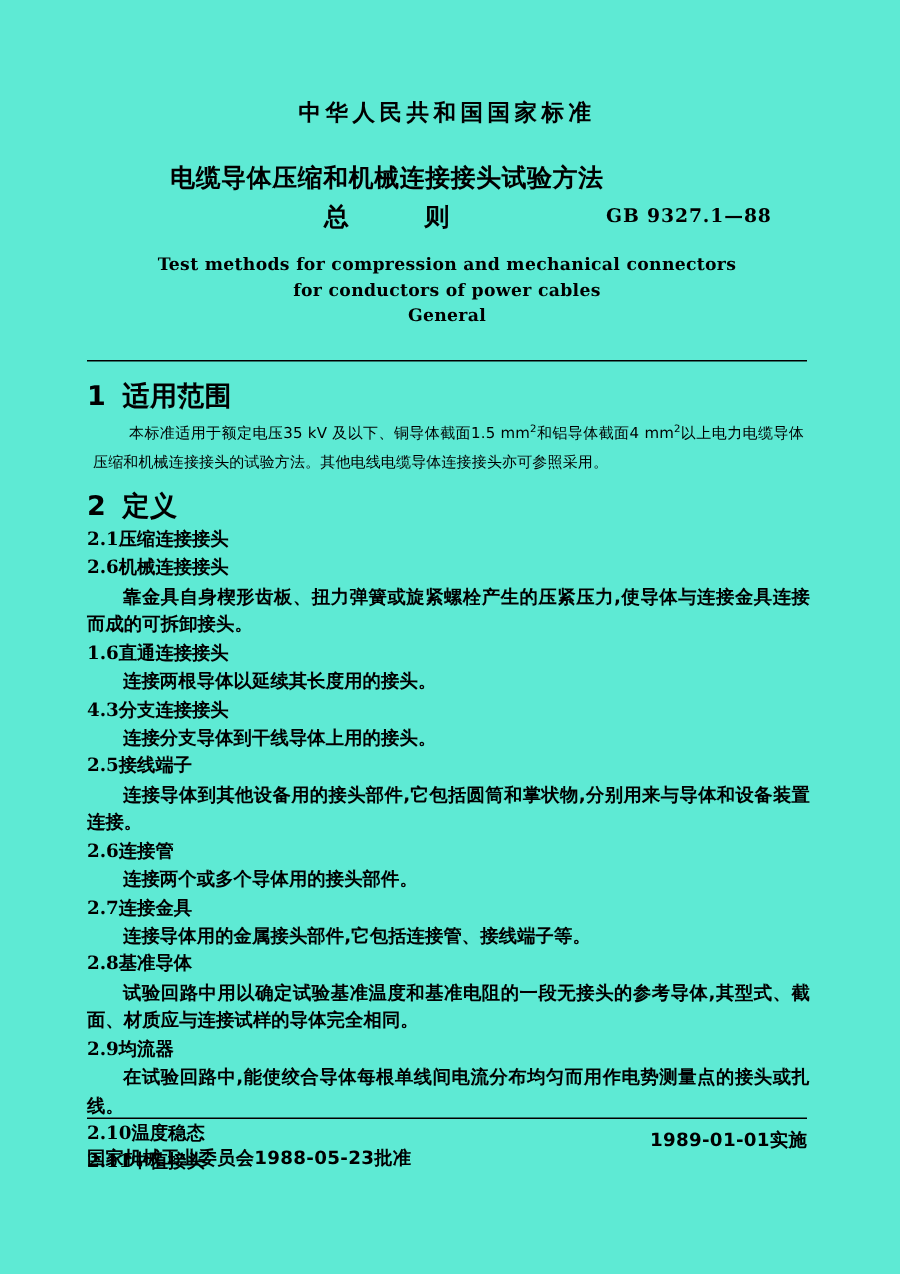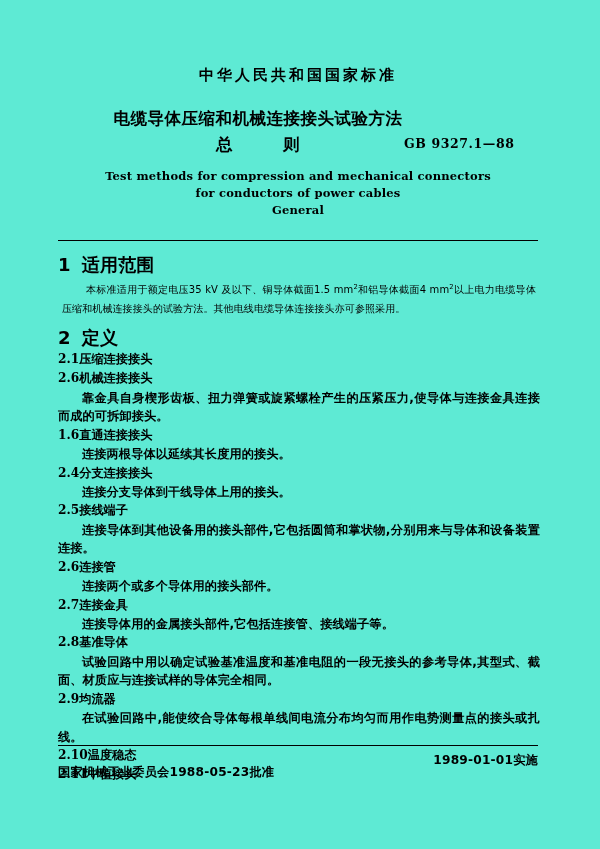--- a/index.html
+++ b/index.html
@@ -204,21 +204,21 @@
     <p class="sec-head sec2-head"><span class="num">2</span><span class="gap2"></span><span>定义</span></p>
 
     <p class="def-head"><span class="lat">2.1</span><span class="gap3"></span><span>压缩连接接头</span></p>
 
     <p class="def-head"><span class="lat">2.6</span><span class="gap3"></span><span>机械连接接头</span></p>
     <p class="def-body">靠金具自身楔形齿板、扭力弹簧或旋紧螺栓产生的压紧压力,使导体与连接金具连接而成的可拆卸接头。</p>
 
     <p class="def-head"><span class="lat">1.6</span><span class="gap3"></span><span>直通连接接头</span></p>
     <p class="def-body">连接两根导体以延续其长度用的接头。</p>
 
-    <p class="def-head"><span class="lat">2.4</span><span class="gap3"></span><span>分支连接接头</span></p>
+    <p class="def-head"><span class="lat">4.3</span><span class="gap3"></span><span>分支连接接头</span></p>
     <p class="def-body">连接分支导体到干线导体上用的接头。</p>
 
     <p class="def-head"><span class="lat">2.5</span><span class="gap3"></span><span>接线端子</span></p>
     <p class="def-body">连接导体到其他设备用的接头部件,它包括圆筒和掌状物,分别用来与导体和设备装置连接。</p>
 
     <p class="def-head"><span class="lat">2.6</span><span class="gap3"></span><span>连接管</span></p>
     <p class="def-body">连接两个或多个导体用的接头部件。</p>
 
     <p class="def-head"><span class="lat">2.7</span><span class="gap3"></span><span>连接金具</span></p>
     <p class="def-body">连接导体用的金属接头部件,它包括连接管、接线端子等。</p>

